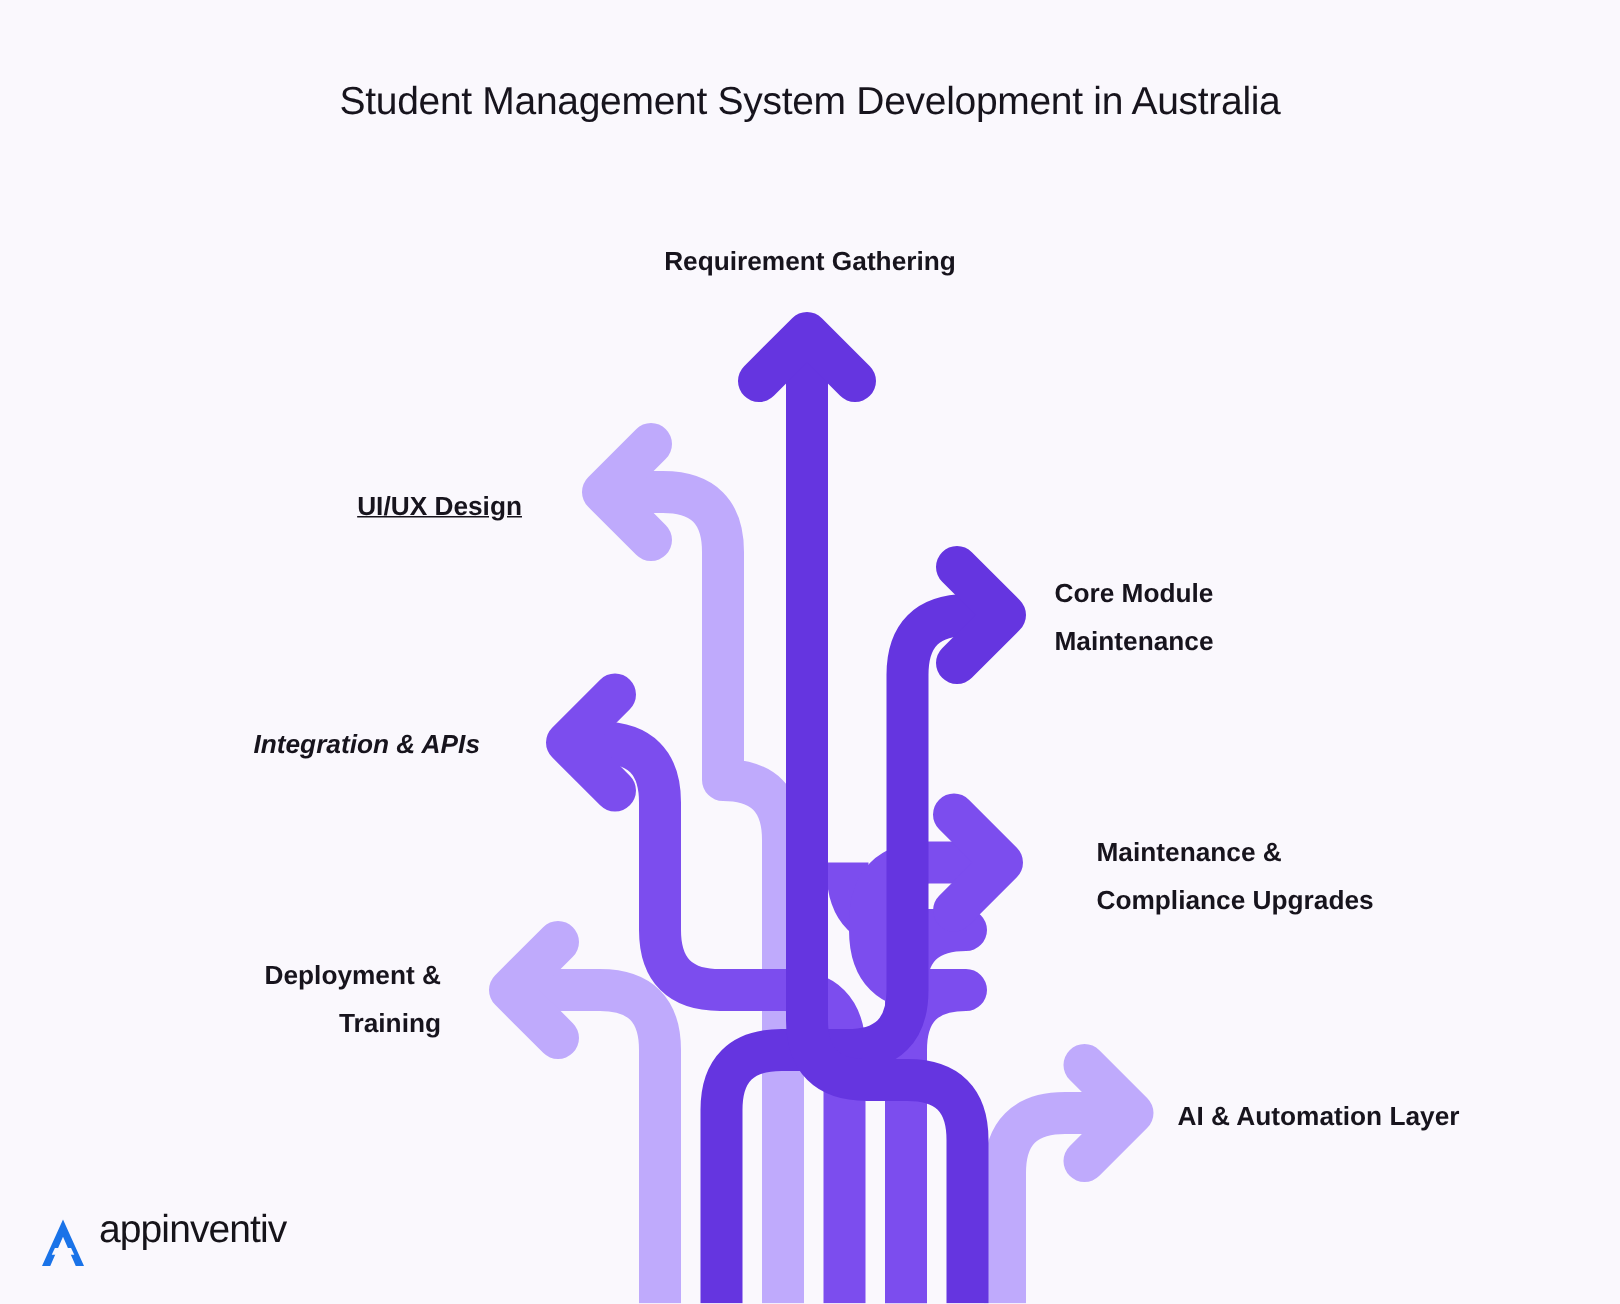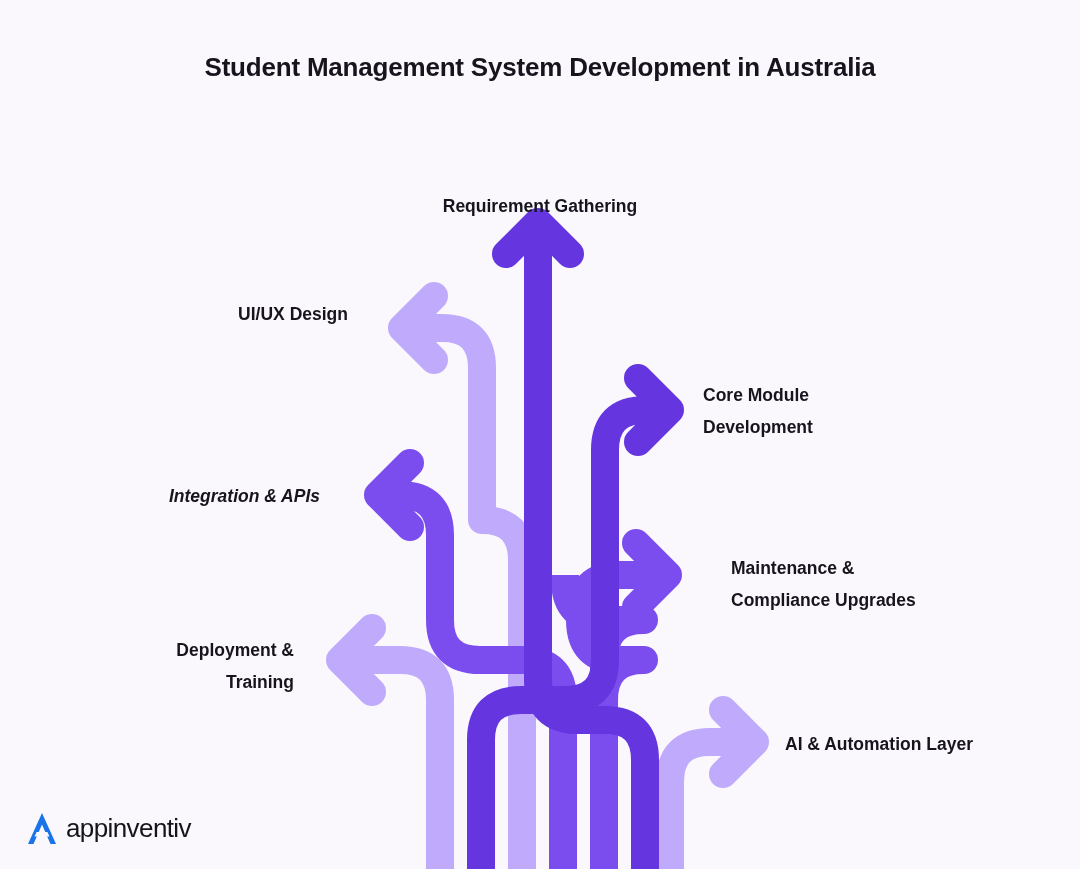--- a/index.html
+++ b/index.html
@@ -20,21 +20,21 @@
     width: 1080px;
     height: 869px;
   }
   #title {
     position: absolute;
     left: 0;
     top: 52px;
     width: 1080px;
     text-align: center;
     font-size: 26px;
-    font-weight: bold;
+    font-weight: normal;
     color: #17141d;
     letter-spacing: -0.2px;
   }
   #flow {
     position: absolute;
     left: 0;
     top: 0;
   }
   .label {
     position: absolute;
@@ -46,21 +46,21 @@
   }
   .label.right { text-align: left; }
   .label.left  { text-align: right; }
   .label.center { text-align: center; }
 
   #logo {
     position: absolute;
     left: 20px;
     top: 806px;
     display: flex;
-    align-items: center;
+    align-items: flex-start;
     gap: 2px;
   }
   #logo .mark { display: block; }
   #logo .wordmark {
     font-size: 26px;
     font-weight: 500;
     color: #16141a;
     letter-spacing: -0.6px;
     line-height: 1;
   }
@@ -120,26 +120,26 @@
       <path class="head" stroke="#6535e0" d="M 638 378 L 670 410 L 638 442"></path>
     </g>
 
     <g>
       <path class="rib" stroke="#6535e0" d="M 645 869 L 645 760 Q 645 720 605 720
                L 578 720 Q 538 720 538 680 L 538 222"></path>
       <path class="head" stroke="#6535e0" d="M 506 254 L 538 222 L 570 254"></path>
     </g>
   </svg>
 
-  <div class="label center" style="left:340px; top:158px; width:400px;margin-top:32px;">Requirement Gathering</div>
+  <div class="label center" style="left:340px; top:158px; width:400px;">Requirement Gathering</div>
 
-  <div class="label left" style="left:48px; top:298px; width:300px;">UI/UX Design</div>
+  <div class="label left" style="left:48px; top:321px; width:300px;text-decoration:underline;">UI/UX Design</div>
 
   <div class="label right" style="left:703px; top:379px; width:330px;">Core Module
-Development</div>
+Maintenance</div>
 
   <div class="label left" style="left:20px; top:480px; width:300px;font-style:italic;">Integration &amp; APIs</div>
 
   <div class="label left" style="left:14px; top:634px; width:280px;">Deployment &amp;
 Training</div>
 
   <div class="label right" style="left:731px; top:552px; width:330px;">Maintenance &amp;
 Compliance Upgrades</div>
 
   <div class="label right" style="left:785px; top:728px; width:300px;">AI &amp; Automation Layer</div>

